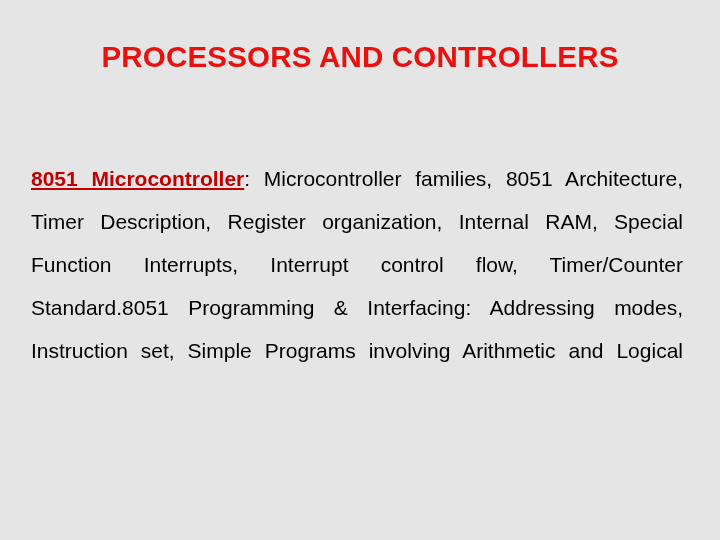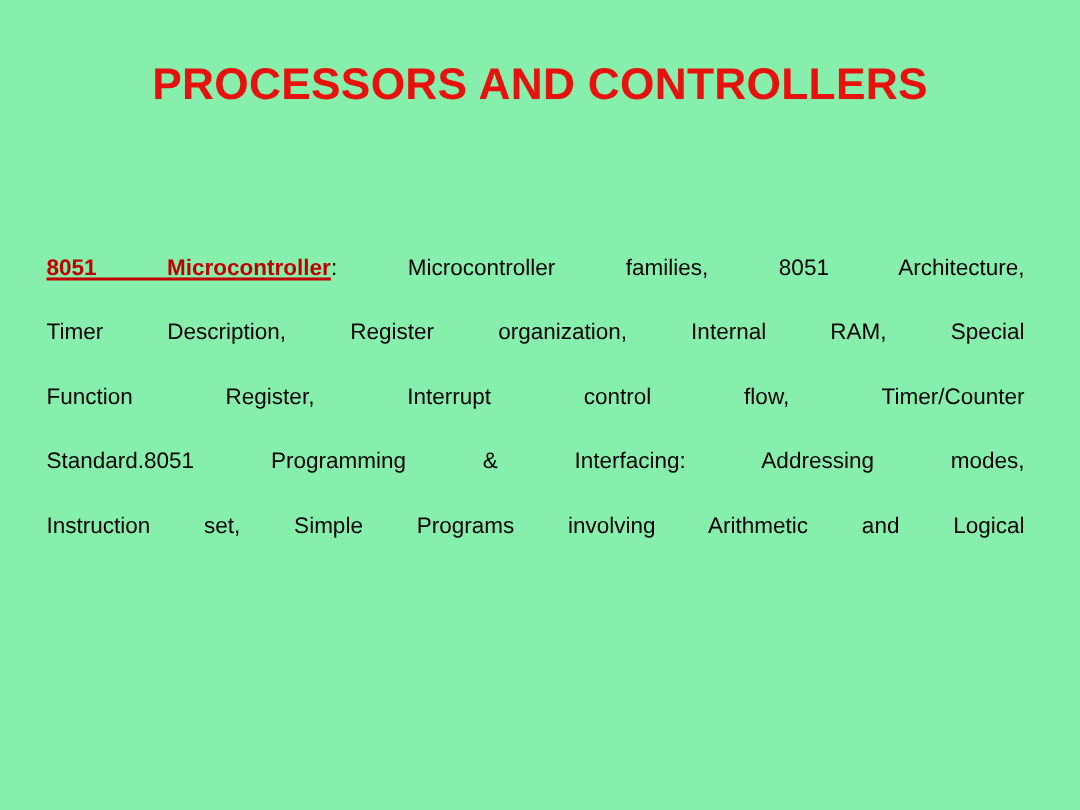--- a/index.html
+++ b/index.html
@@ -11,21 +11,21 @@
     height: 540px;
     background: #ffffff;
     font-family: "Liberation Sans", sans-serif;
     overflow: hidden;
   }
 
   .slide {
     position: relative;
     width: 720px;
     height: 540px;
-    background: #86efac;
+    background: #e5e5e5;
     box-sizing: border-box;
   }
 
   
   .slide-title {
     position: absolute;
     left: 0;
     top: 38px;
     width: 720px;
     text-align: center;
@@ -38,21 +38,21 @@
   }
 
   
   .body-block {
     position: absolute;
     left: 31px;
     top: 157px;
     width: 652px;
     text-align: justify;
     text-justify: inter-word;
-    font-size: 15px;
+    font-size: 21px;
     line-height: 43px;
     color: #000000;
   }
 
   
   .ln {
     display: block;
     text-align: justify;
     text-align-last: justify;
     white-space: normal;
@@ -81,19 +81,19 @@
 
 <div class="slide">
 
   <div class="slide-title">PROCESSORS AND CONTROLLERS</div>
 
   <div class="body-block">
 
     <span class="ln"><span class="term">8051 Microcontroller</span><span class="colon">:</span><span> Microcontroller families, 8051 Architecture,</span></span>
 
     <span class="ln">Timer Description, Register organization, Internal RAM, Special</span>
-    <span class="ln">Function Register, Interrupt control flow, Timer/Counter</span>
+    <span class="ln">Function Interrupts, Interrupt control flow, Timer/Counter</span>
     <span class="ln">Standard.8051 Programming &amp; Interfacing: Addressing modes,</span>
     <span class="ln">Instruction set, Simple Programs involving Arithmetic and Logical</span>
 
   </div>
 
 </div>
 
 </body></html>

